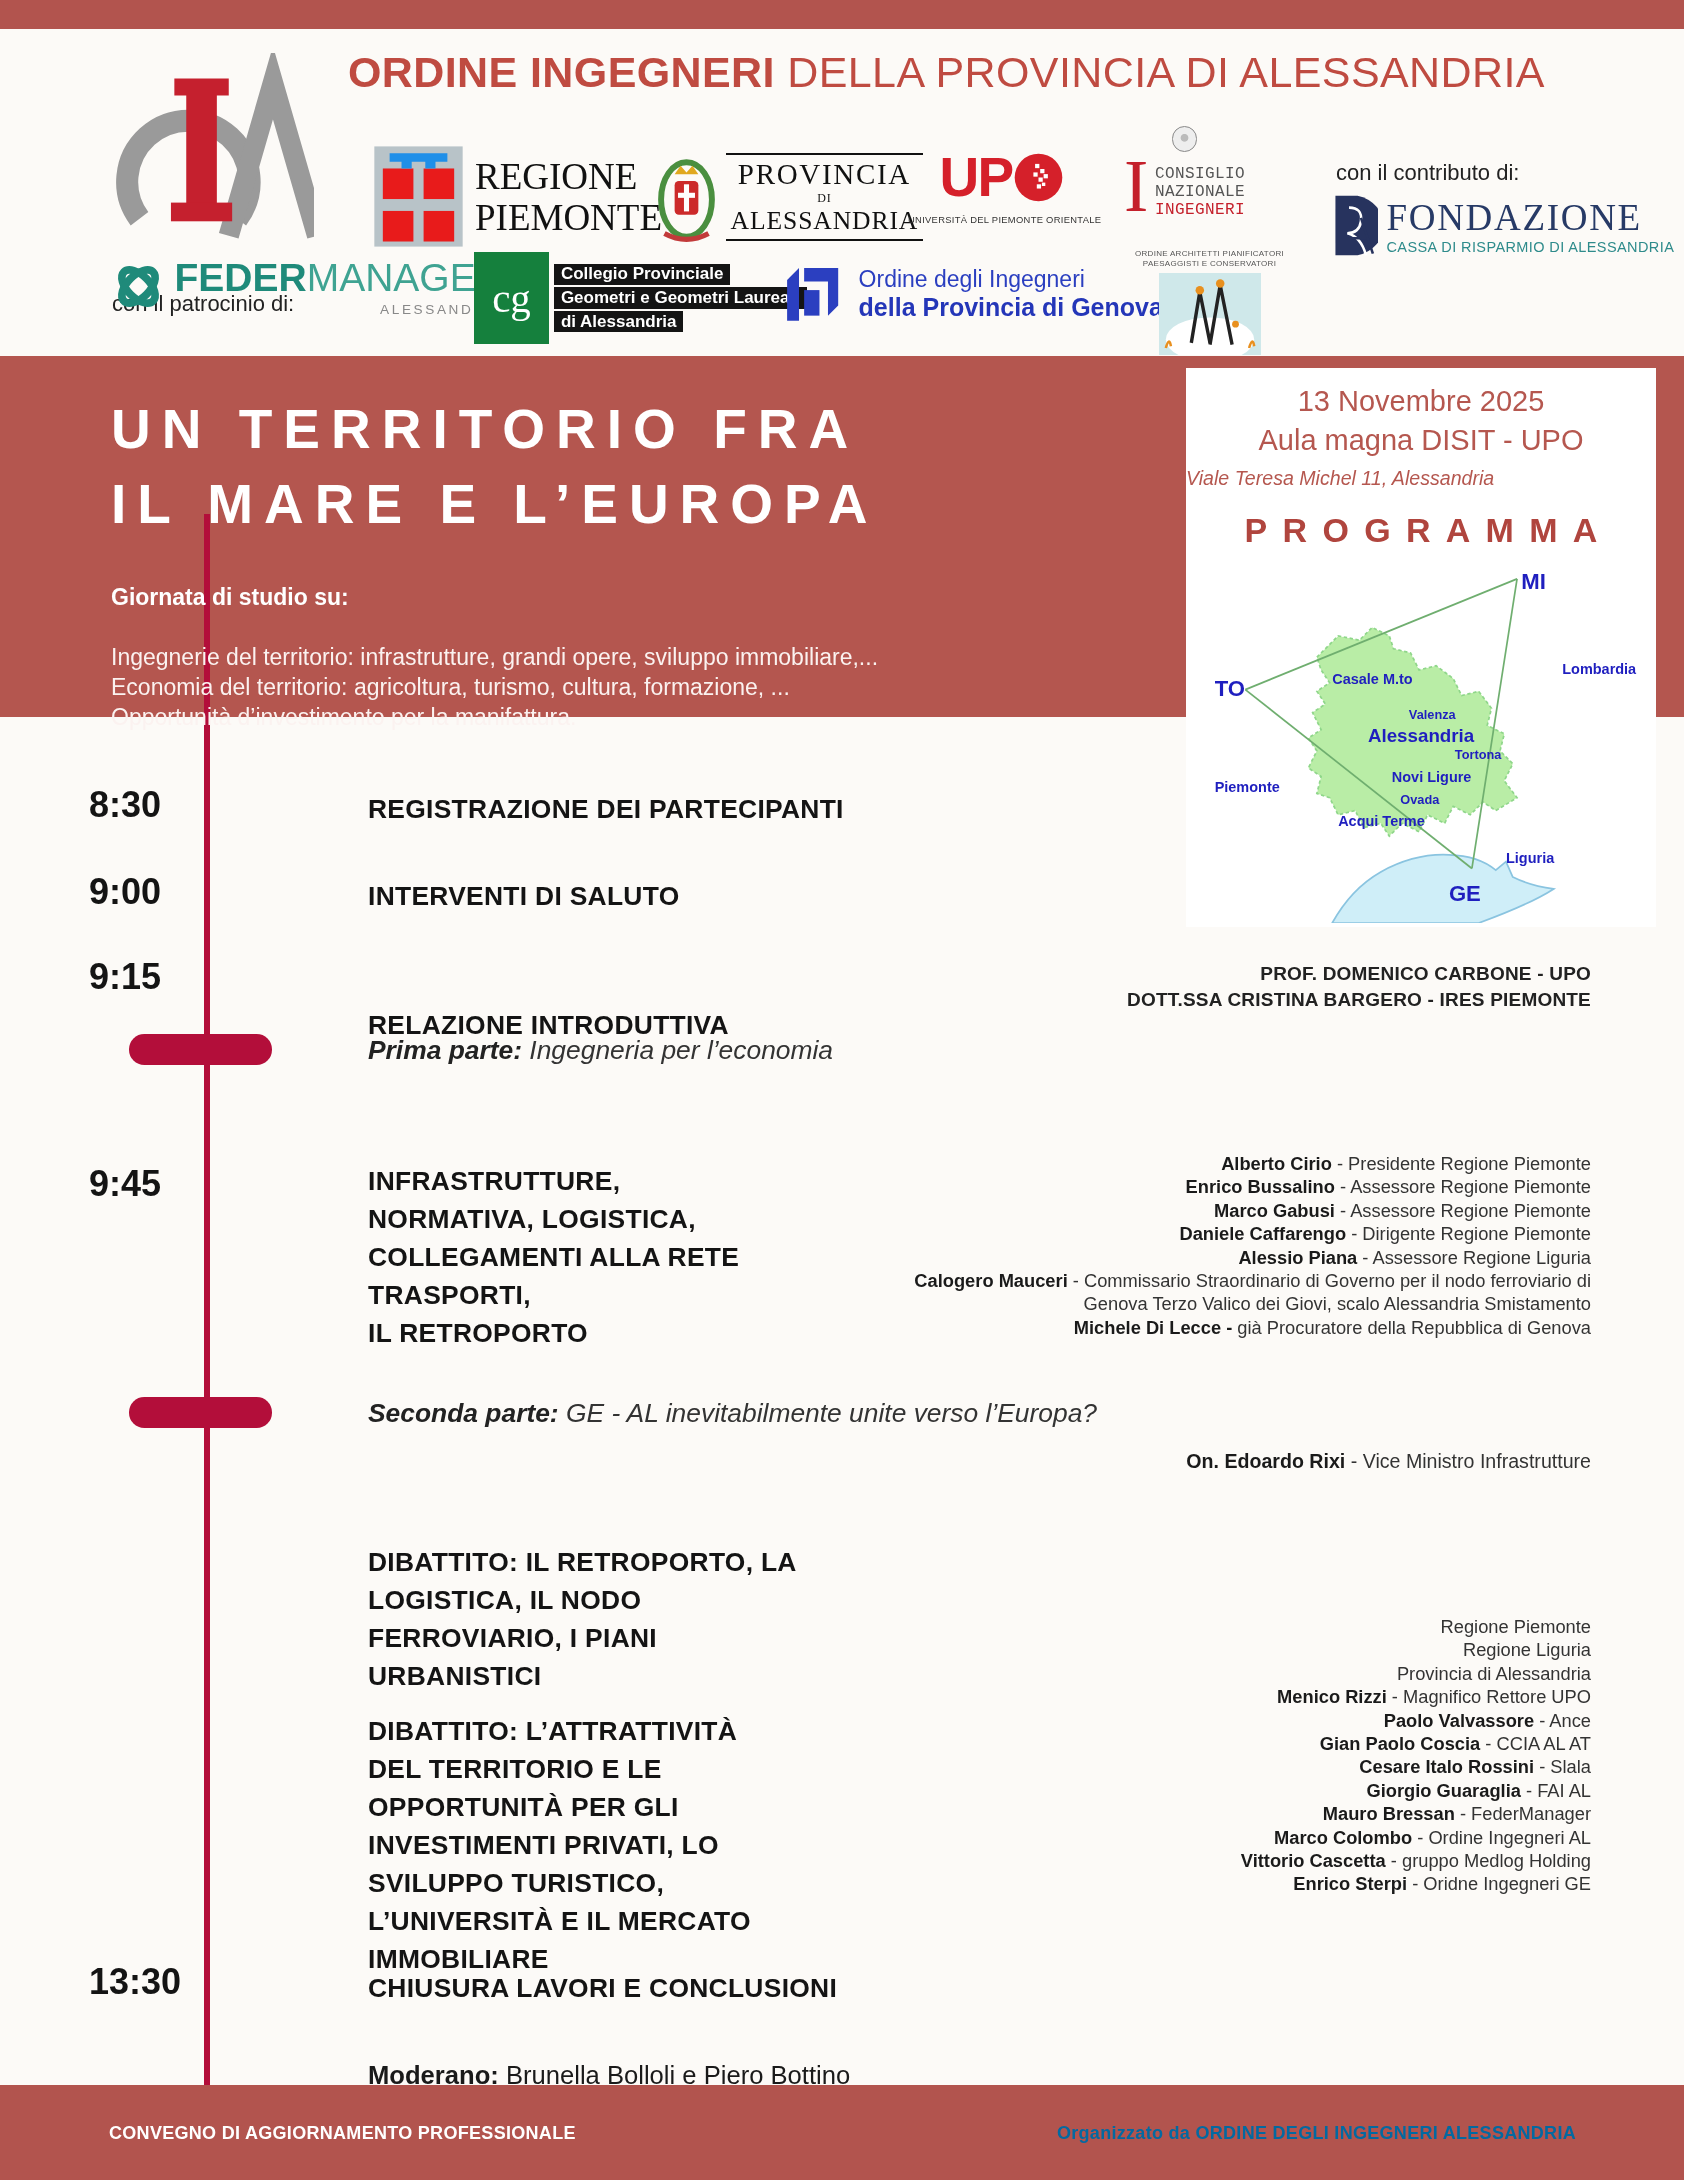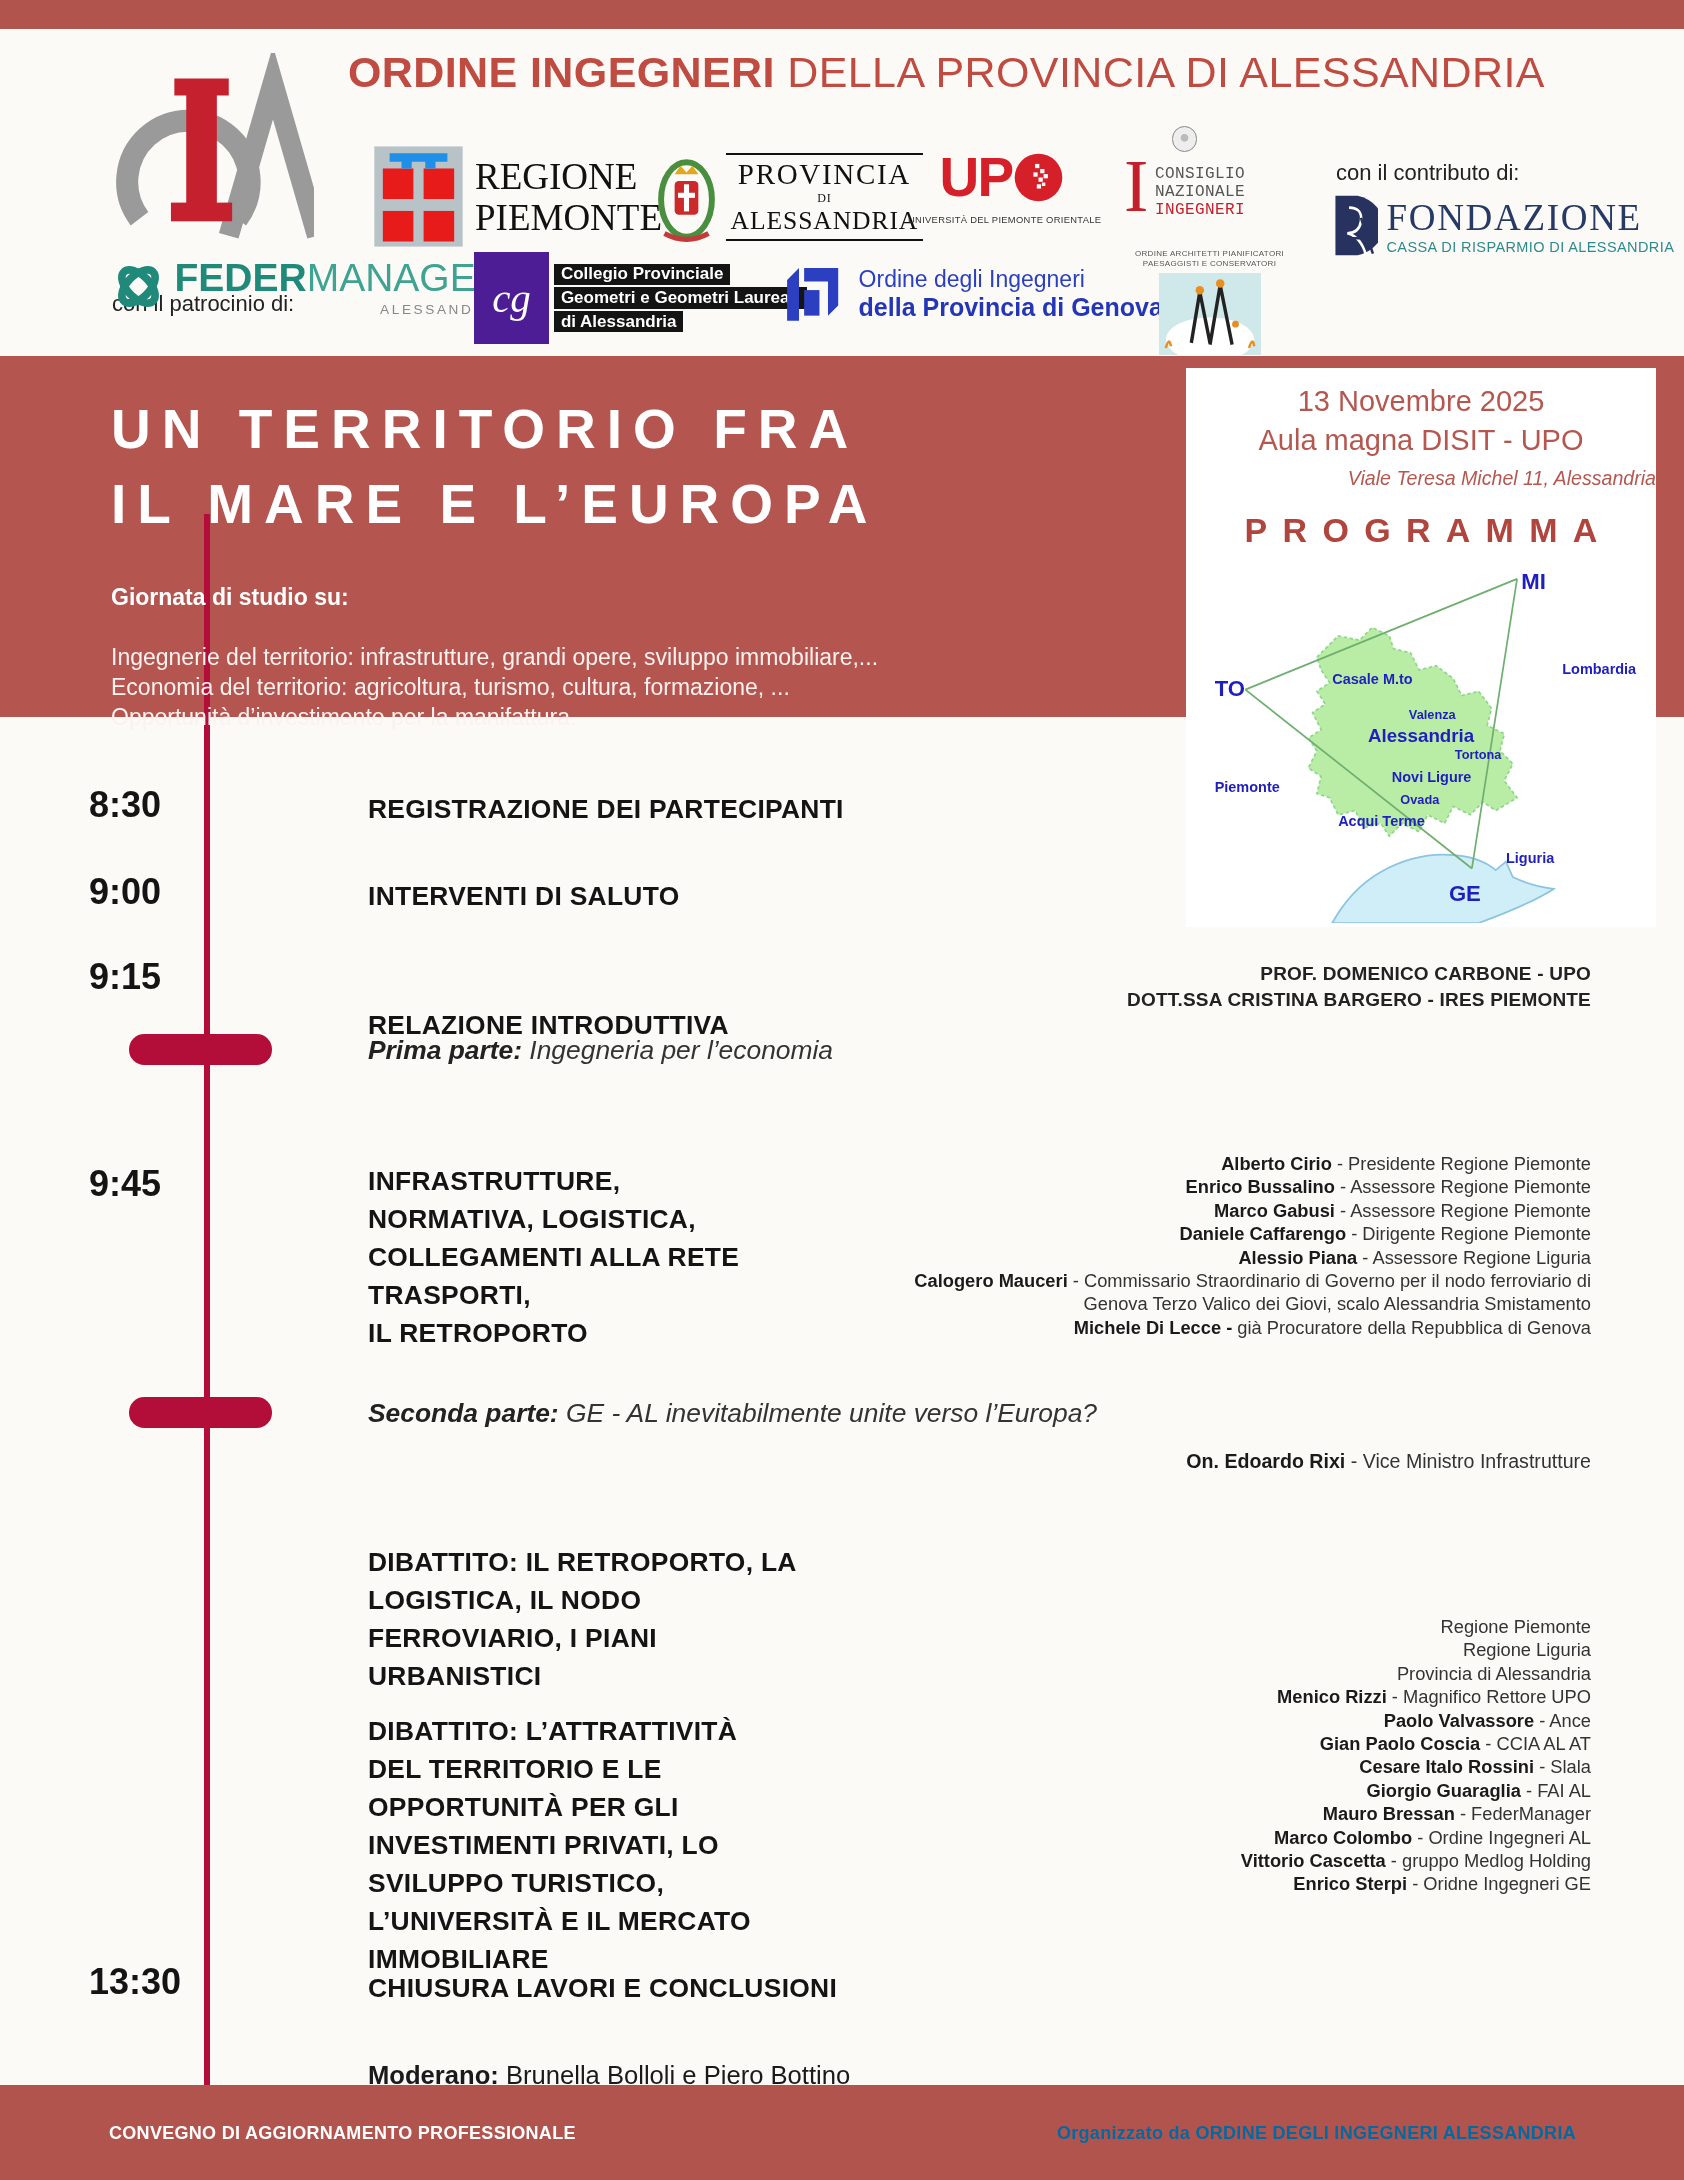--- a/index.html
+++ b/index.html
@@ -45,22 +45,22 @@
                  background:radial-gradient(circle at 50% 45%, #bbb 0 3.4px, #eee 4.3px); }
   .fondazione { left:1332px; top:194px; display:flex; gap:8.5px; align-items:center; }
   .fondazione .txt .l1 { font-family:"Liberation Serif", serif; font-size:37px; letter-spacing:1.7px; color:#273a66; }
   .fondazione .txt .l2 { font-size:14.5px; color:#2e8b8b; letter-spacing:0.4px; }
   .feder { left:111px; top:256px; }
   .feder .row { display:flex; align-items:center; gap:8.5px; }
   .feder .t1 { font-size:39px; font-weight:800; color:#1f8a7a; }
   .feder .t2 { font-size:39px; font-weight:400; color:#3fa392; }
   .feder .sub { font-size:13.6px; color:#888; letter-spacing:2.6px; text-align:right; margin-top:1.7px; }
   .geom { left:474px; top:252px; display:flex; gap:5.1px; align-items:center; }
-  .geom .box { width:75px; height:92px; background:#4c1d95; color:#fff; display:flex; align-items:center; justify-content:center;
-               font-family:"Liberation Serif", serif; font-style:italic; font-size:41px; }
+  .geom .box { width:75px; height:92px; background:#15803d; color:#fff; display:flex; align-items:center; justify-content:center;
+               font-family:"Liberation Serif", serif; font-size:41px; }
   .geom .labels div { display:inline-block; background:#141414; color:#fff; font-weight:bold; font-size:17px;
                       padding:0.9px 6.8px; margin:0.9px 0; }
   .genova { left:782px; top:261px; display:flex; gap:13.6px; align-items:center; }
   .genova .t1 { font-size:23px; color:#2b3fc0; }
   .genova .t2 { font-size:25px; font-weight:bold; color:#2436b8; }
   .archi { left:1133px; top:249px; width:153px; text-align:center; }
   .archi .cap { font-size:8px; color:#555; letter-spacing:0.3px; line-height:10.2px; }
   .archi .box { margin:3.4px auto 0 auto; width:102px; height:82px; background:#cfe8ea; position:relative; }
   .archi .foot { font-size:7.7px; color:#555; margin-top:1.7px; }
 
@@ -68,21 +68,21 @@
   .banner { left:0; top:356px; width:1685px; height:361px; background:#b4564f; z-index:1; }
   .banner-title { left:111px; top:392px; z-index:3; color:#fff; font-weight:800; font-size:55px;
                   letter-spacing:11px; line-height:75px; white-space:pre-line; }
   .banner-intro { left:111px; top:552px; z-index:3; color:#fbf2f0; font-size:23px; line-height:30px; white-space:pre-line; }
   .banner-intro .b { font-weight:bold; color:#fff; }
 
   
   .panel { left:1186px; top:368px; width:470px; height:559px; background:#ffffff; z-index:4; }
   .ev-date  { left:1186px; top:385px; width:470px; text-align:center; z-index:5; color:#b5574f; font-size:29px; }
   .ev-venue { left:1186px; top:424px; width:470px; text-align:center; z-index:5; color:#b5574f; font-size:29px; }
-  .ev-addr  { left:1186px; top:467px; width:470px; text-align:right; z-index:5; color:#b5574f; font-size:19.6px; font-style:italic; }
+  .ev-addr  { left:1186px; top:467px; width:470px; text-align:left; z-index:5; color:#b5574f; font-size:19.6px; font-style:italic; }
   .ev-prog  { left:1186px; top:511px; width:470px; text-align:center; z-index:5; color:#b0453e; font-size:34px; font-weight:800;
               letter-spacing:15.3px; padding-left:15.3px; }
   .mapbox { left:1189px; top:555px; z-index:5; }
 
   
   .tline { left:204px; top:514px; width:6px; height:1571px; background:#b30e3a; z-index:2; }
   .tmark { left:129px; width:143px; height:31px; background:#b30e3a; border-radius:15.3px; z-index:6; }
 
   
   .time { left:89px; font-size:36px; font-weight:800; color:#141414; z-index:6; }

